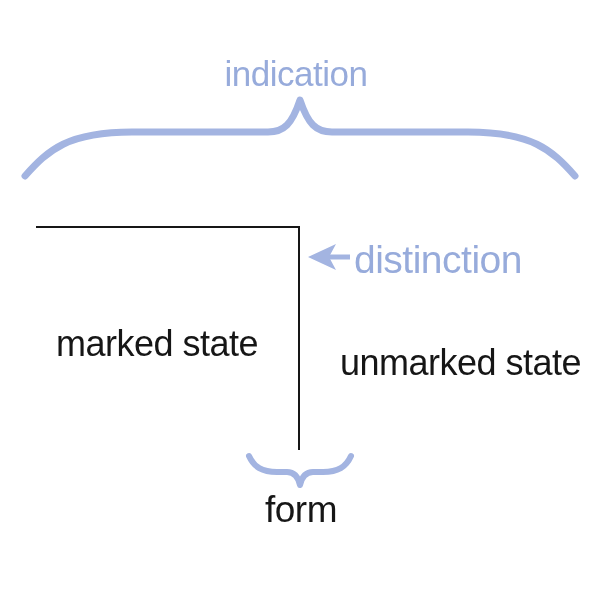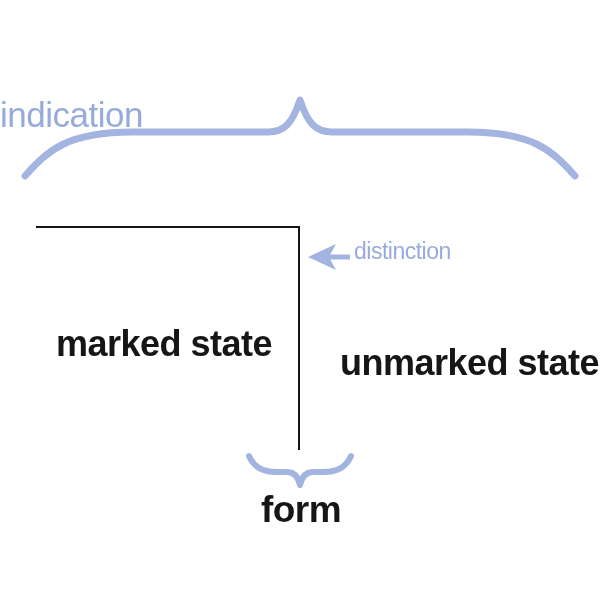--- a/index.html
+++ b/index.html
@@ -25,48 +25,46 @@
     color:var(--label-blue);
     letter-spacing:-0.5px;
     white-space:nowrap;
     line-height:1;
   }
   .ink-label{
     color:var(--ink);
     letter-spacing:-0.5px;
     white-space:nowrap;
     line-height:1;
-    font-weight:bold;
   }
   .indication-label{
     left:0;width:592px;top:56px;
     font-size:35px;
-    text-align:left;
-    margin-top:41px;
+    text-align:center;
   }
   .top-brace{left:20px;top:92px;}
   .top-brace path{
     stroke:var(--accent);
     stroke-width:7;
     fill:none;
     stroke-linecap:round;
     stroke-linejoin:round;
   }
   .mark{
     left:36px;top:226px;
     width:262px;height:222px;
     border-top:2px solid var(--ink);
     border-right:2px solid var(--ink);
   }
   .arrow-icon{left:306px;top:242px;}
   .arrow-icon .fillpart{fill:var(--accent);}
   .arrow-icon .strokepart{stroke:var(--accent);stroke-width:5;}
   .distinction-label{
     left:354px;top:240px;
-    font-size:23px;
+    font-size:39px;
   }
   .marked-label{
     left:56px;top:326px;
     font-size:36px;
   }
   .unmarked-label{
     left:340px;top:345px;
     font-size:36px;
   }
   .form-brace{left:245px;top:452px;}

